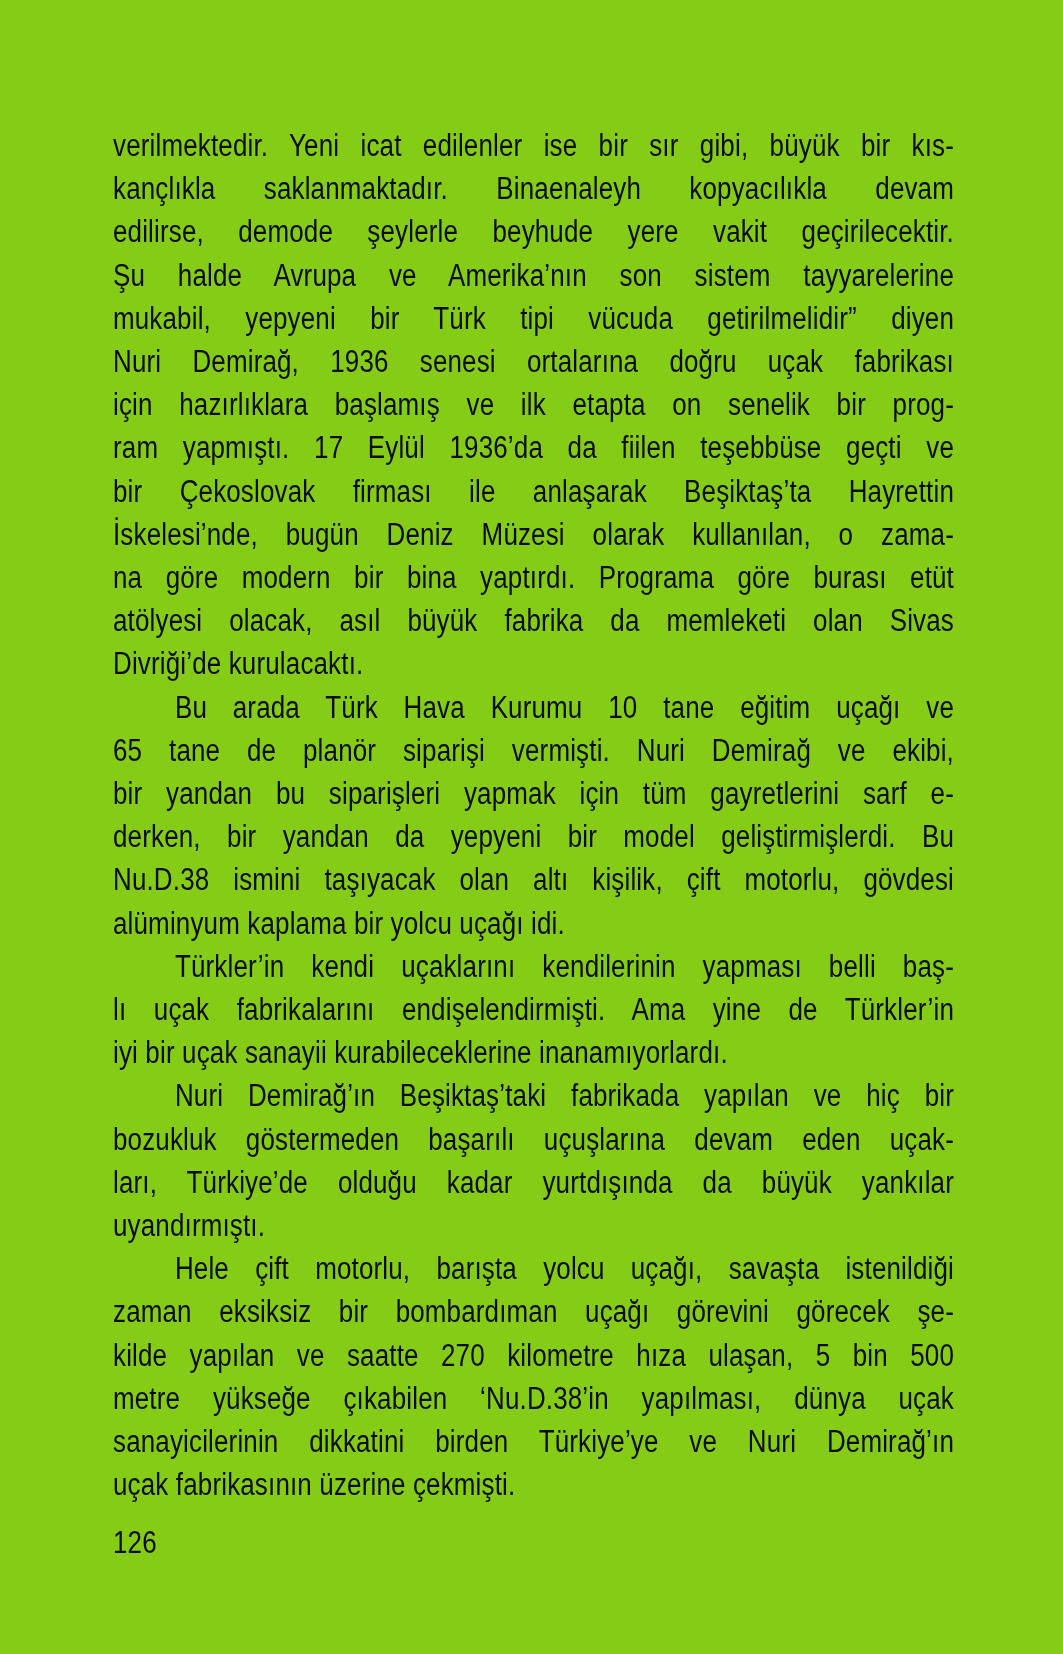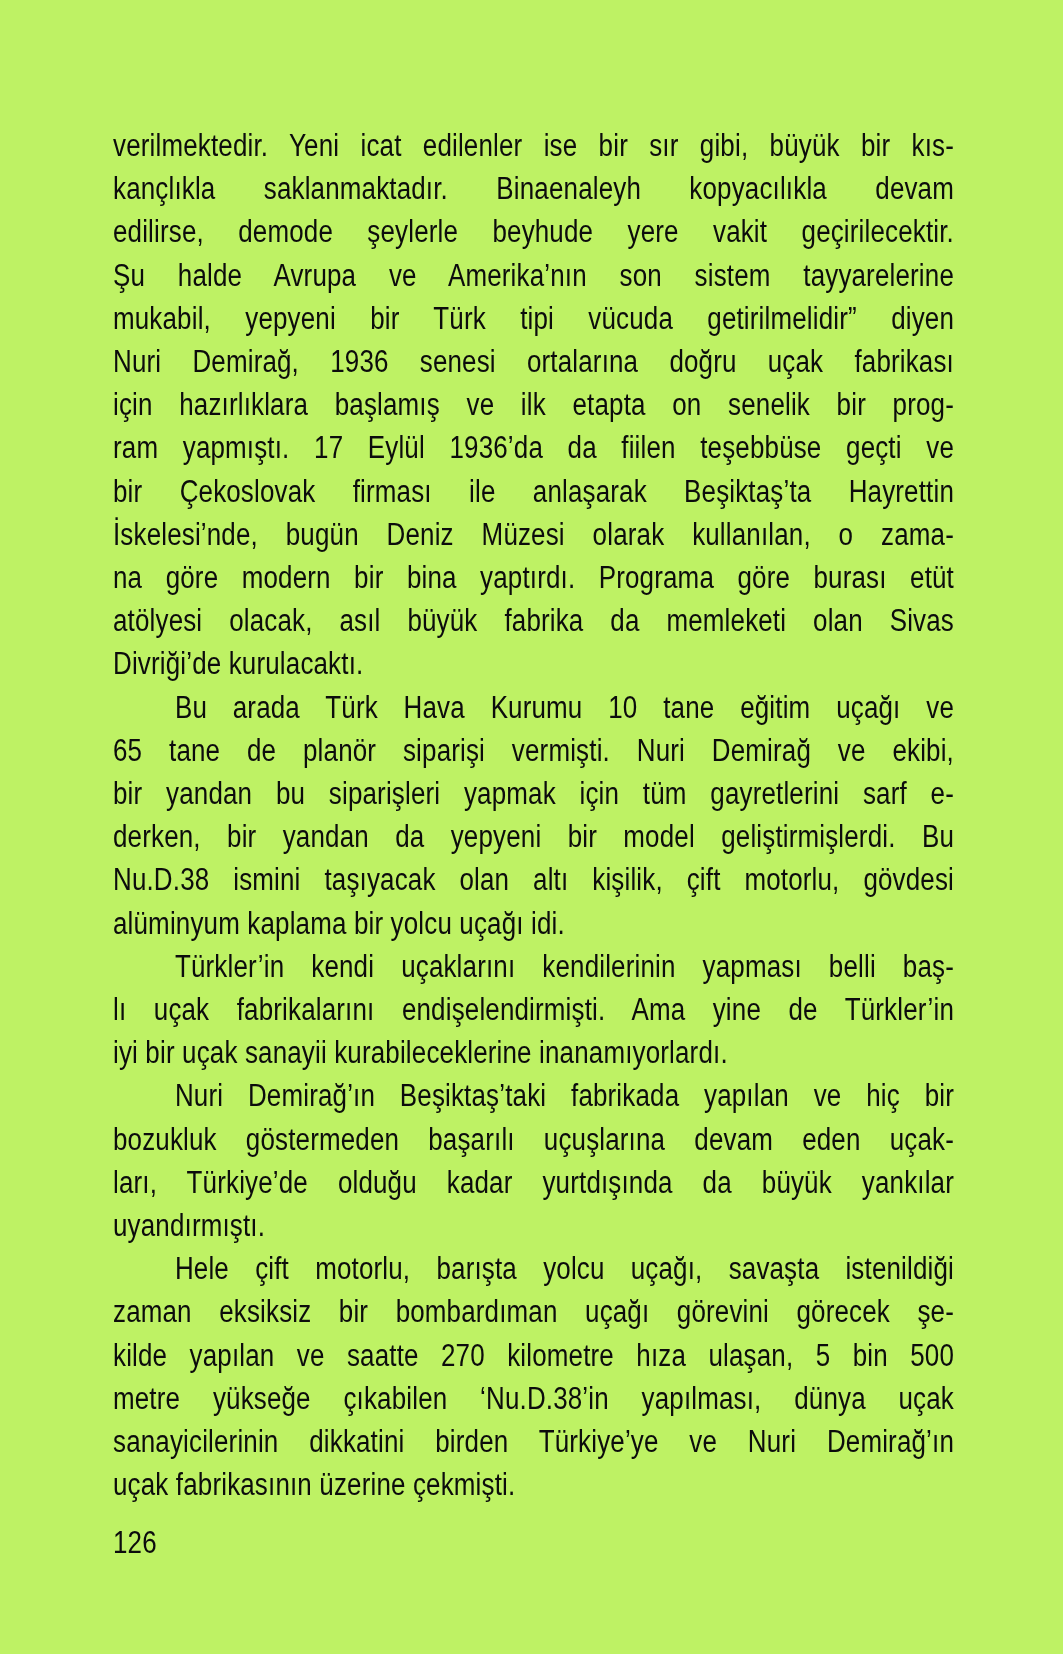--- a/index.html
+++ b/index.html
@@ -9,21 +9,21 @@
   }
   body {
     width: 1063px;
     height: 1654px;
     position: relative;
     font-family: "Liberation Sans", sans-serif;
   }
   .page {
     position: absolute;
     inset: 0;
-    background: #bef264;
+    background: #84cc16;
     color: #0c0c0c;
     overflow: hidden;
   }
   
   .text-block {
     position: absolute;
     left: 113px;
     top: 124px;
     width: 1005px;
     transform: scaleX(0.8368);

